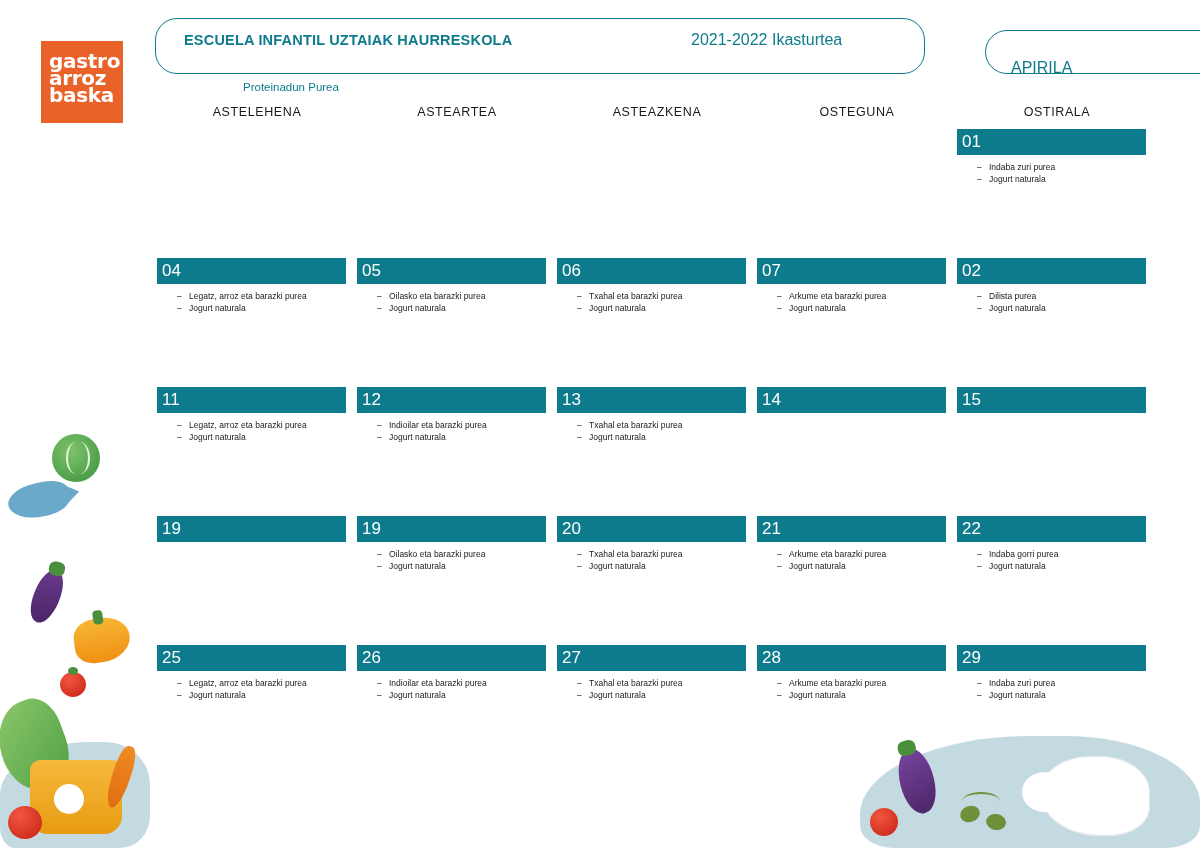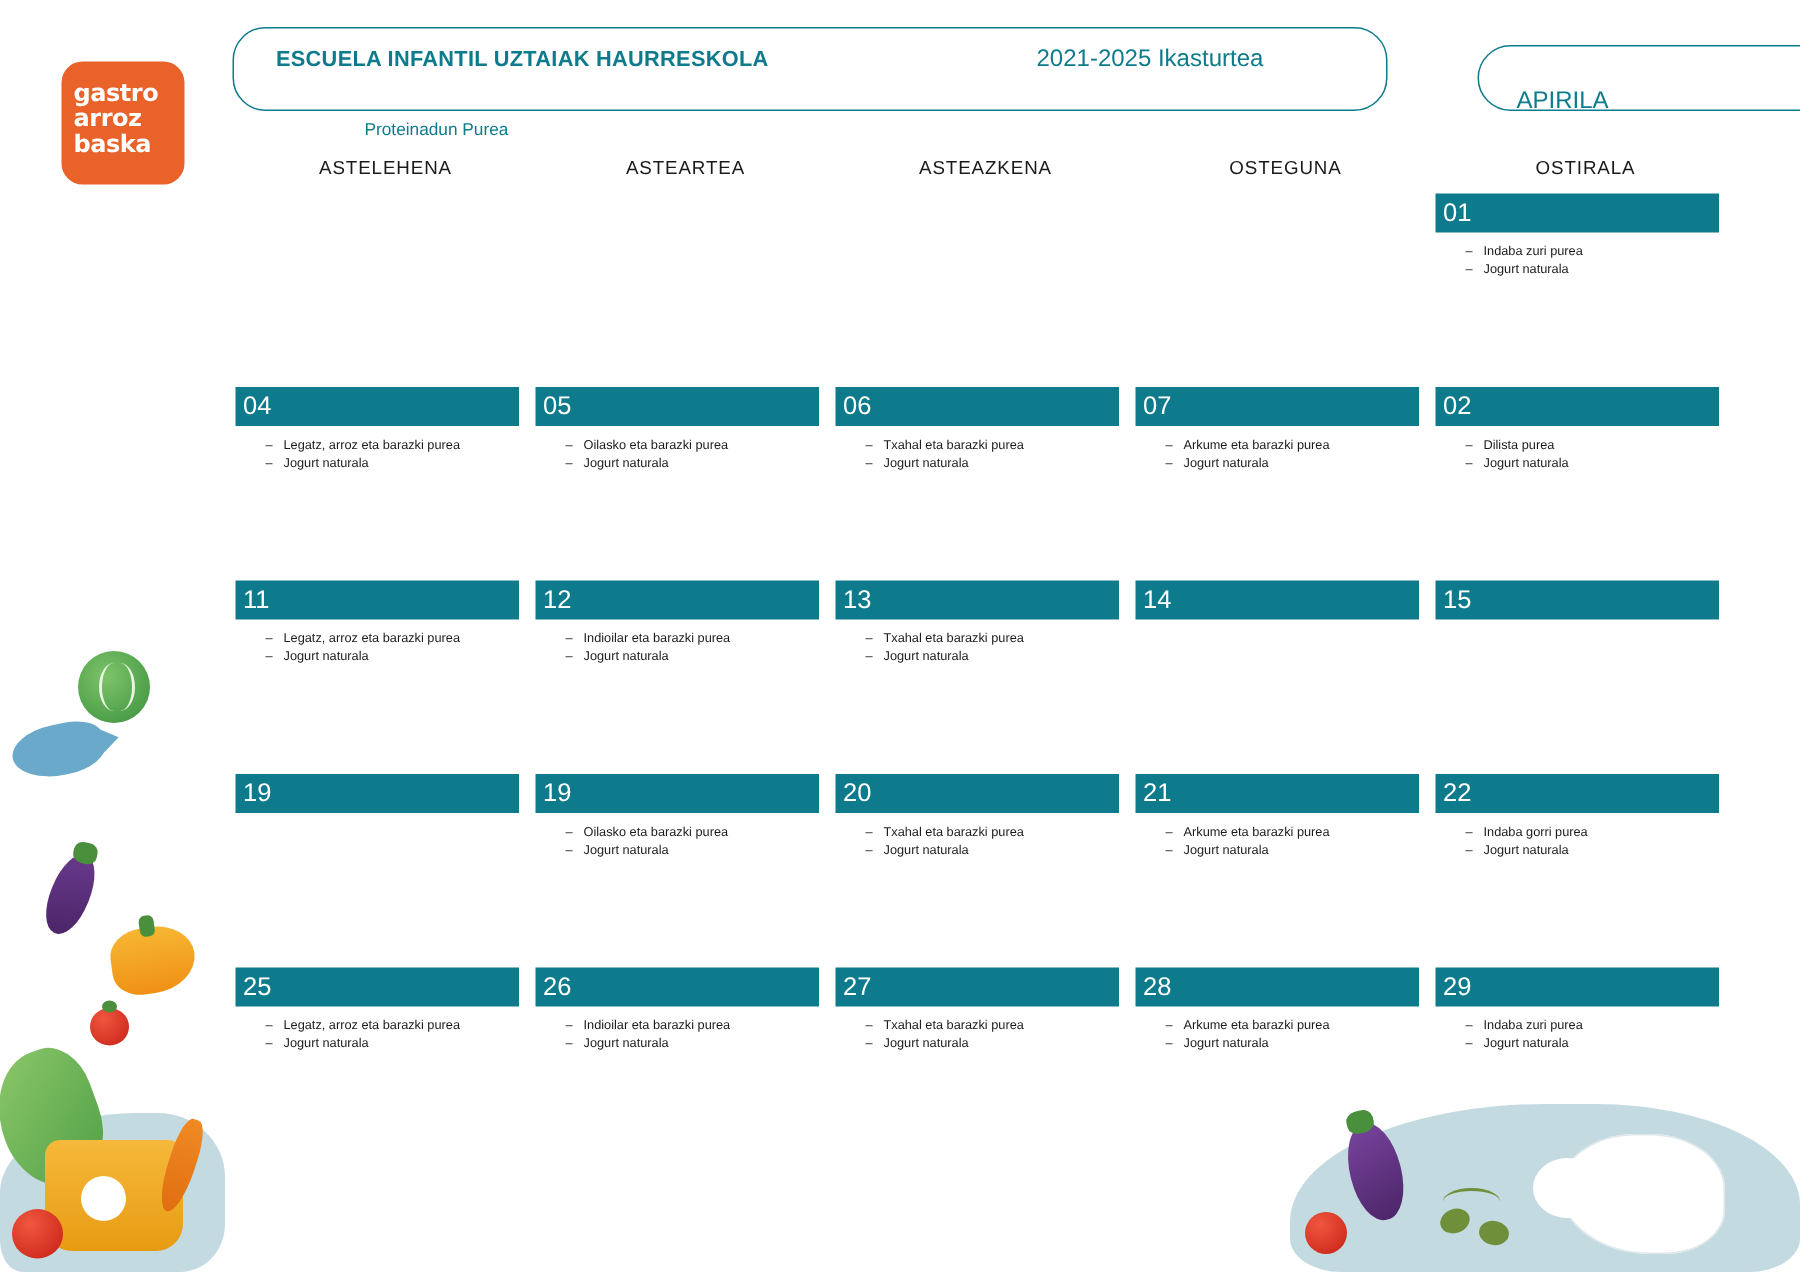--- a/index.html
+++ b/index.html
@@ -17,25 +17,25 @@
   }
 
   
   .logo {
     position: absolute;
     left: 41px;
     top: 41px;
     width: 82px;
     height: 82px;
     background: #e8622a;
-    border-radius: 14px;
+    border-radius: 0;
     color: #ffffff;
     font-family: "DejaVu Sans", sans-serif;
     font-weight: bold;
-    font-size: 16px;
+    font-size: 20px;
     line-height: 17px;
     padding: 12px 8px 12px 8px;
     box-sizing: border-box;
     letter-spacing: -0.3px;
   }
   .logo span { display: block; }
 
   
   .title-pill {
     position: absolute;
@@ -301,21 +301,21 @@
 <body>
 
 <div class="logo">
   <span>gastro</span>
   <span>arroz</span>
   <span>baska</span>
 </div>
 
 <div class="title-pill">
   <div class="school">ESCUELA INFANTIL UZTAIAK HAURRESKOLA</div>
-  <div class="course">2021-2025 Ikasturtea</div>
+  <div class="course">2021-2022 Ikasturtea</div>
 </div>
 
 <div class="month-pill">
   <div class="month">APIRILA</div>
 </div>
 
 <div class="subtitle">Proteinadun Purea</div>
 
 <div class="grid">
   <div class="daynames">

